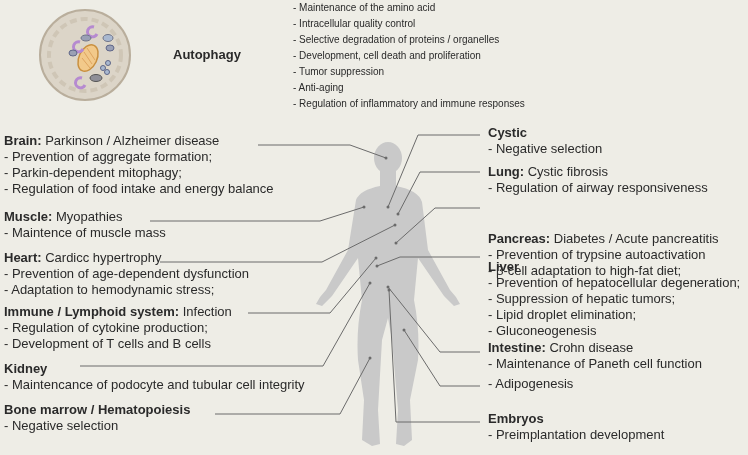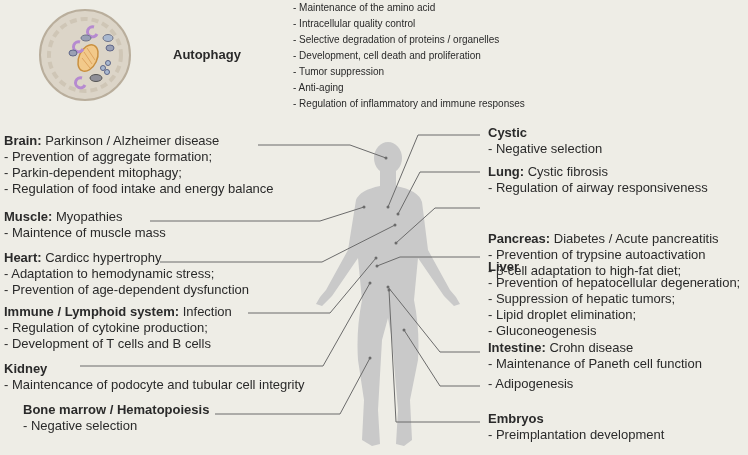--- a/index.html
+++ b/index.html
@@ -110,33 +110,33 @@
   <span class="line">- Prevention of aggregate formation;</span>
   <span class="line">- Parkin-dependent mitophagy;</span>
   <span class="line">- Regulation of food intake and energy balance</span>
 </div>
 <div class="block" style="left:4px; top:209px;">
   <div class="head"><b>Muscle:</b><span> Myopathies</span></div>
   <span class="line">- Maintence of muscle mass</span>
 </div>
 <div class="block" style="left:4px; top:250px;">
   <div class="head"><b>Heart:</b><span> Cardicc hypertrophy</span></div>
+  <span class="line">- Prevention of age-dependent dysfunction</span>
   <span class="line">- Adaptation to hemodynamic stress;</span>
-  <span class="line">- Prevention of age-dependent dysfunction</span>
 </div>
 <div class="block" style="left:4px; top:304px;">
   <div class="head"><b>Immune / Lymphoid system:</b><span> Infection</span></div>
   <span class="line">- Regulation of cytokine production;</span>
   <span class="line">- Development of T cells and B cells</span>
 </div>
 <div class="block" style="left:4px; top:361px;">
   <div class="head"><b>Kidney</b><span></span></div>
   <span class="line">- Maintencance of podocyte and tubular cell integrity</span>
 </div>
-<div class="block" style="left:4px; top:402px;margin-left:19px;">
+<div class="block" style="left:4px; top:402px;">
   <div class="head"><b>Bone marrow / Hematopoiesis</b><span></span></div>
   <span class="line">- Negative selection</span>
 </div>
 
 <div class="block" style="left:488px; top:125px;">
   <div class="head"><b>Cystic</b><span></span></div>
   <span class="line">- Negative selection</span>
 </div>
 <div class="block" style="left:488px; top:164px;">
   <div class="head"><b>Lung:</b><span> Cystic fibrosis</span></div>

